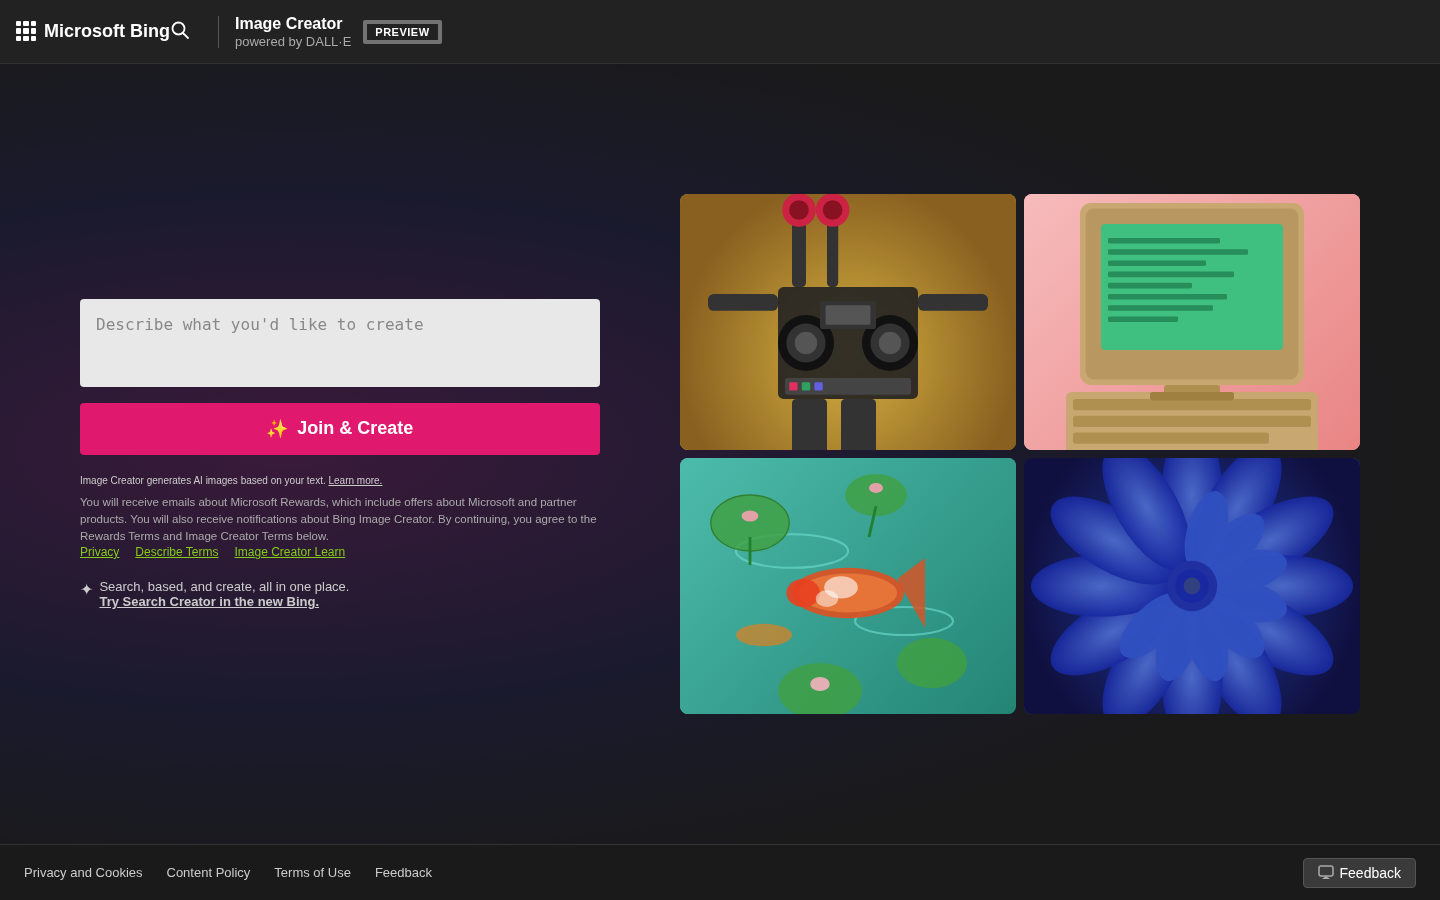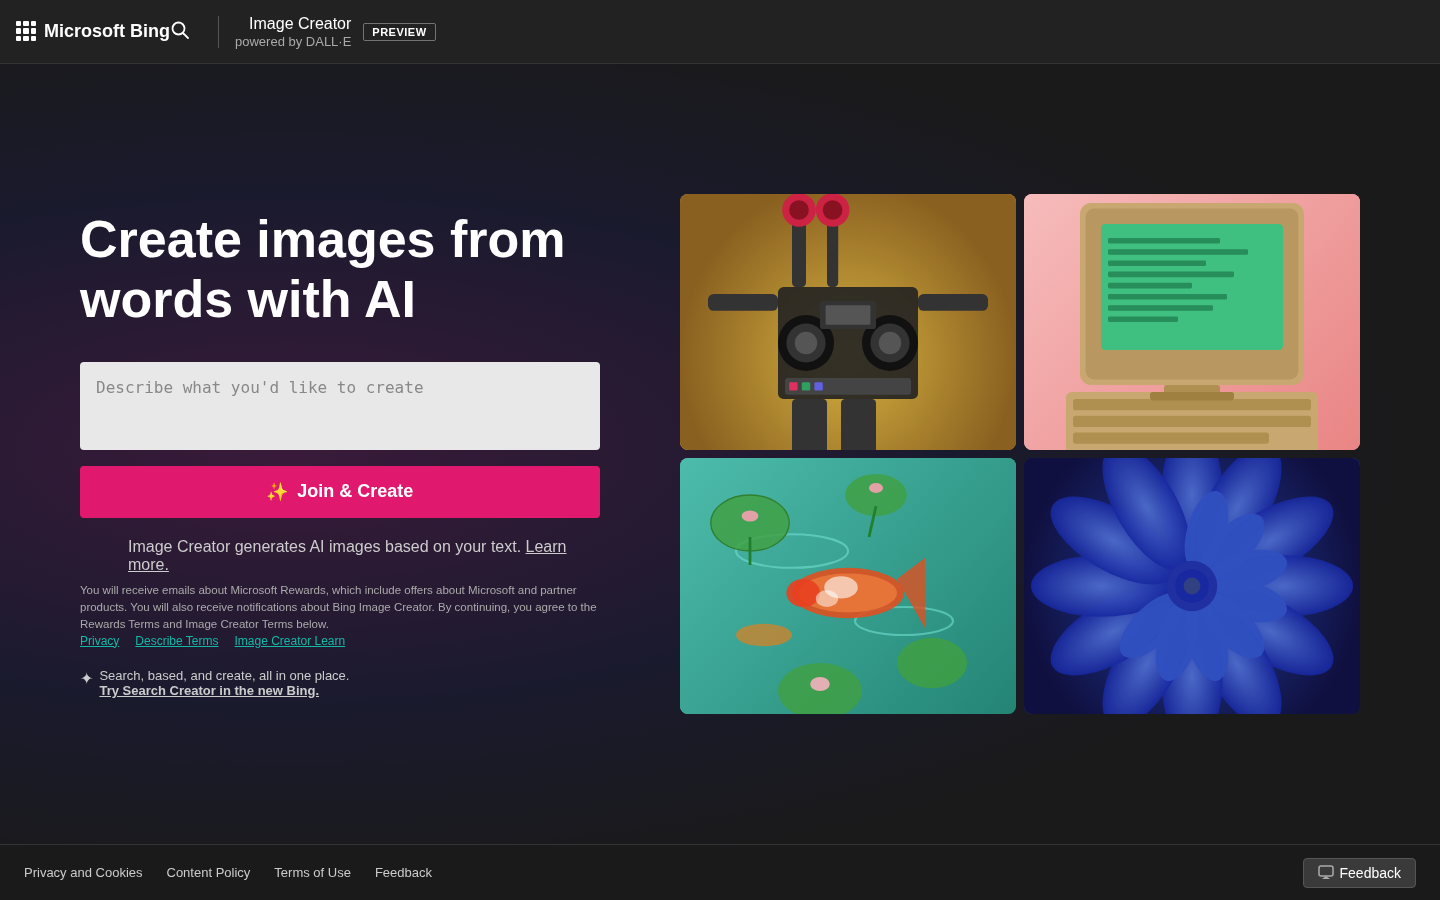--- a/index.html
+++ b/index.html
@@ -58,31 +58,30 @@
       height: 32px;
       background: #555;
       margin: 0 16px;
     }
     .search-icon-wrap {
       margin-right: 12px;
       cursor: pointer;
     }
     .image-creator-title {
       font-size: 16px;
-      font-weight: 400;
-      color: #fff;
-      text-align: right;
+      font-weight: 700;
+      color: #fff;
     }
     .image-creator-subtitle {
       font-size: 13px;
       color: #aaa;
       margin-top: 1px;
     }
     .preview-badge {
-      border: 1px solid #737373;
+      border: 4px solid #737373;
       color: #fff;
       font-size: 11px;
       font-weight: 600;
       padding: 2px 8px;
       border-radius: 2px;
       margin-left: 12px;
       letter-spacing: 0.5px;
     }
 
     
@@ -136,42 +135,41 @@
       display: flex;
       align-items: center;
       justify-content: center;
       gap: 8px;
       margin-bottom: 20px;
     }
     .sparkle-icon {
       font-size: 18px;
     }
     .info-text {
-      font-size: 16px;
+      font-size: 10px;
       color: #ccc;
       margin-bottom: 8px;
-      margin-left: 48px;
     }
     .info-text a {
       color: #ccc;
       text-decoration: underline;
     }
     .small-text {
       font-size: 11.5px;
       color: #aaa;
       line-height: 1.5;
     }
     .links-row {
       display: flex;
       gap: 16px;
       margin-bottom: 20px;
     }
     .links-row a {
       font-size: 12px;
-      color: #14b8a6;
+      color: #84cc16;
       text-decoration: underline;
       cursor: pointer;
     }
     .bing-promo {
       display: flex;
       align-items: flex-start;
       gap: 6px;
       font-size: 13px;
       color: #ccc;
     }
@@ -313,24 +311,20 @@
   <div class="header-divider"></div>
   <div>
     <div class="image-creator-title">Image Creator</div>
     <div class="image-creator-subtitle">powered by DALL·E</div>
   </div>
   <div class="preview-badge">PREVIEW</div>
 </header>
 
 <main class="main">
   <div class="left-section">
-    <h1 class="main-title">
-      <span>Create images from</span><br>
-      <span>words with AI</span>
-    </h1>
     <textarea class="prompt-input" placeholder="Describe what you'd like to create" style=""></textarea>
     <button class="join-btn">
       <span class="sparkle-icon">✨</span>
       <span>Join &amp; Create</span>
     </button>
     <p class="info-text">
       <span>Image Creator generates AI images based on your text.</span>
       <a>Learn more.</a>
     </p>
     <p class="small-text">You will receive emails about Microsoft Rewards, which include offers about Microsoft and partner products. You will also receive notifications about Bing Image Creator. By continuing, you agree to the Rewards Terms and Image Creator Terms below.</p>

